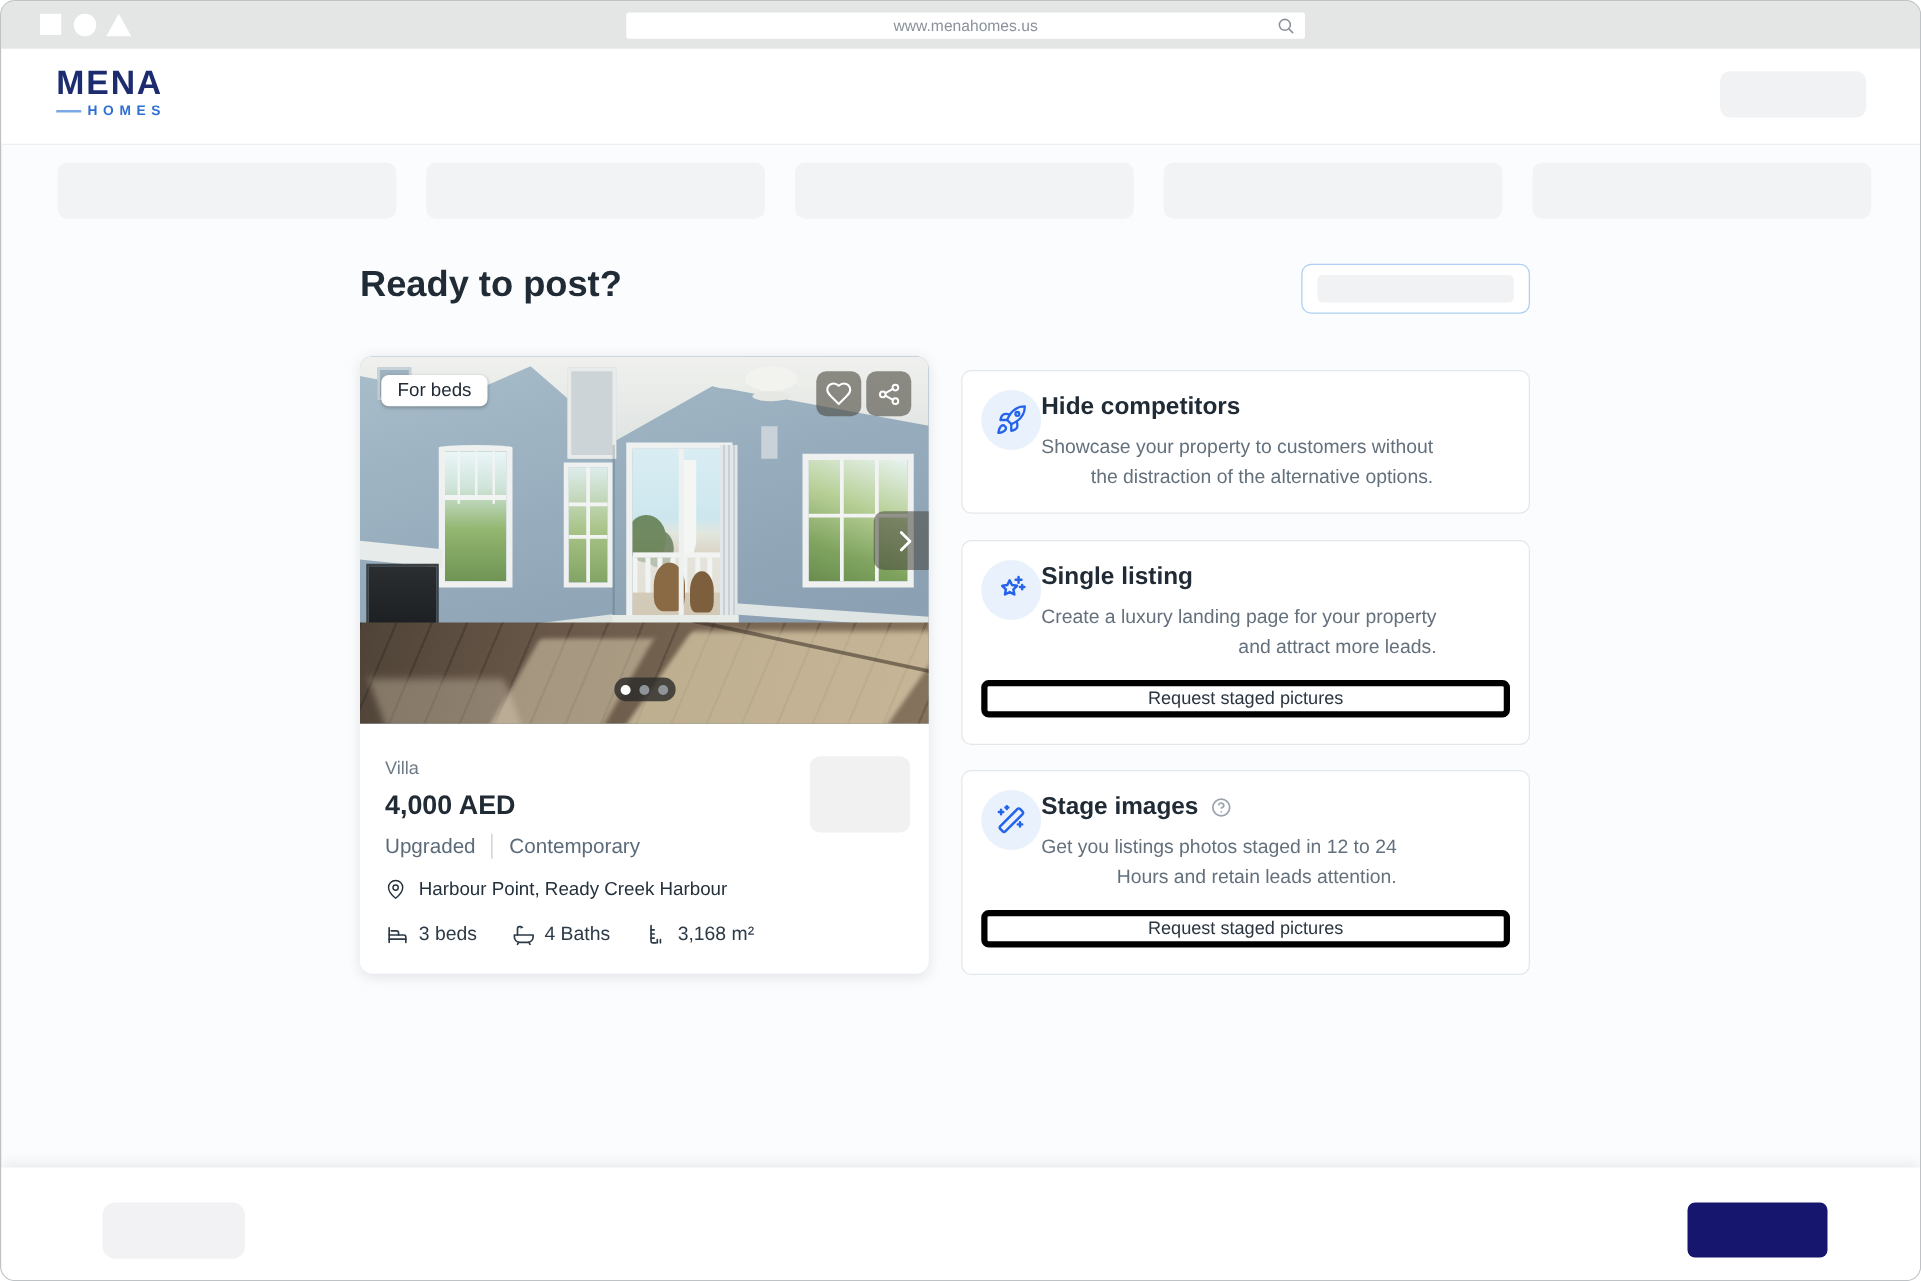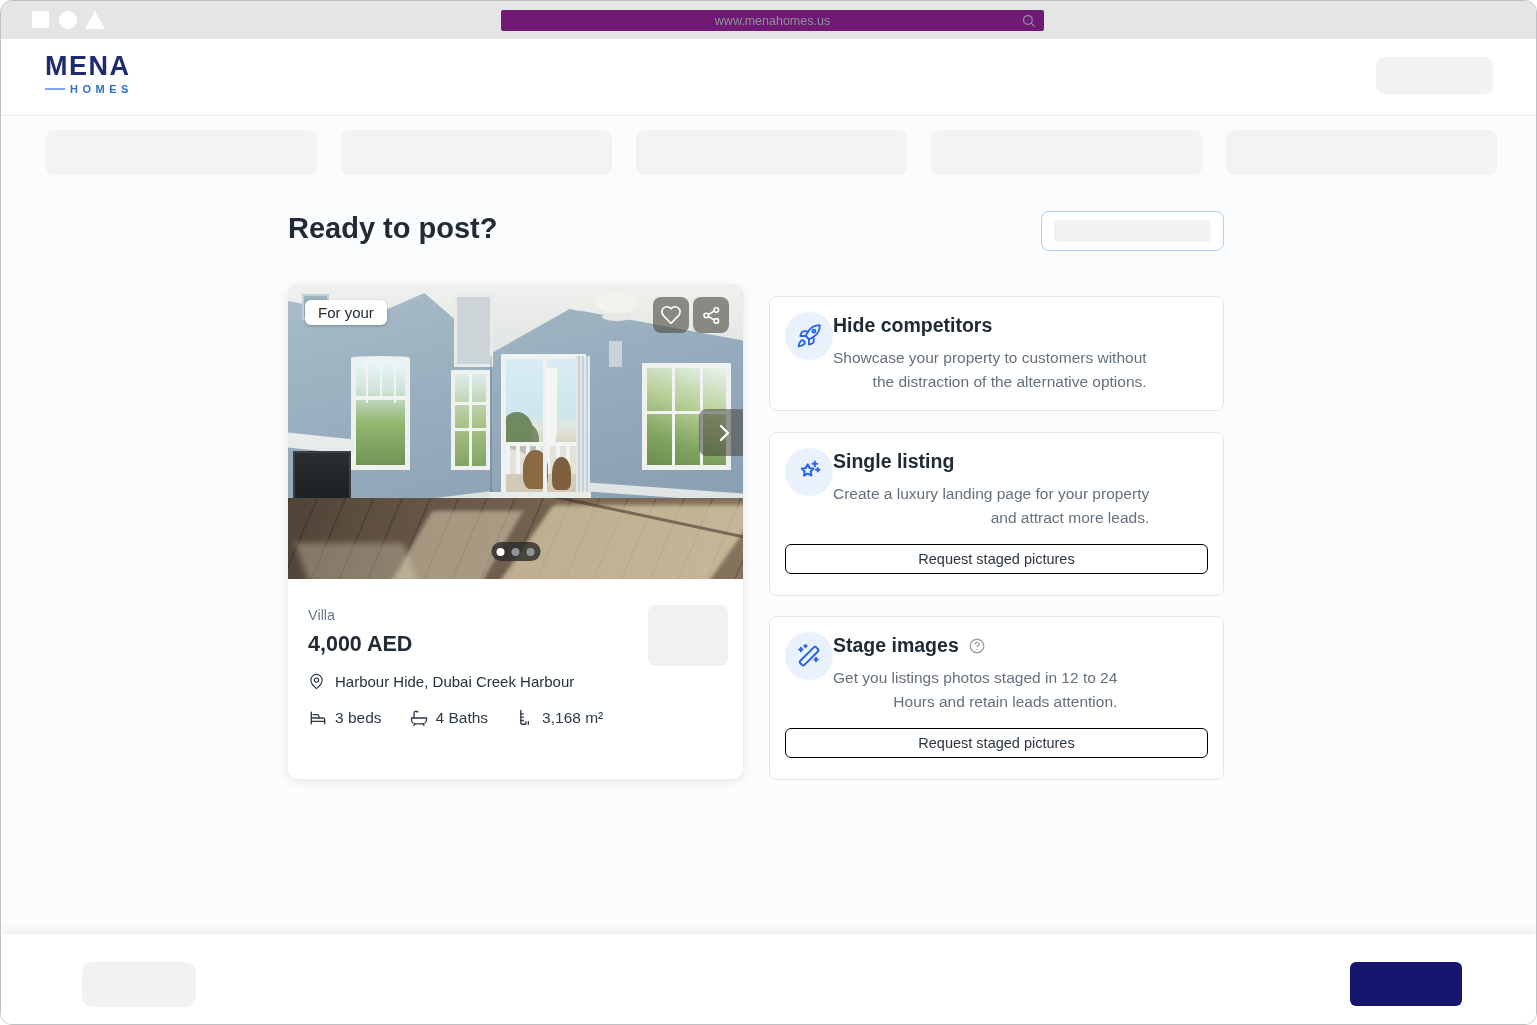--- a/index.html
+++ b/index.html
@@ -5,21 +5,21 @@
   * { margin:0; padding:0; box-sizing:border-box; }
   html,body { width:1537px; height:1025px; font-family:"Liberation Sans", sans-serif; background:#fff; }
   .window { position:relative; width:1537px; height:1025px; border:1px solid #bfc2c5; border-radius:12px; overflow:hidden; background:#fbfcfd; }
 
   
   .chrome { position:absolute; top:0; left:0; right:0; height:38px; background:#e4e5e5; box-shadow:0 2px 5px rgba(0,0,0,.08); }
   .win-btn { position:absolute; top:10px; background:#fff; }
   .btn-square { left:31px; width:17px; height:17px; }
   .btn-circle { left:58px; width:18px; height:18px; border-radius:50%; }
   .btn-tri { left:84px; width:0; height:0; background:none; border-left:10px solid transparent; border-right:10px solid transparent; border-bottom:18px solid #fff; }
-  .url-bar { position:absolute; top:9px; left:500px; width:543px; height:21px; background:#701a75; border-radius:2px; display:flex; align-items:center; justify-content:center; }
+  .url-bar { position:absolute; top:9px; left:500px; width:543px; height:21px; background:#ffffff; border-radius:2px; display:flex; align-items:center; justify-content:center; }
   .url-text { font-size:12.5px; color:#8b929c; }
   .url-search { position:absolute; right:8px; top:3px; }
 
   
   .site-header { position:absolute; top:38px; left:0; right:0; height:77px; background:#fff; border-bottom:1px solid #eceef0; }
   .logo { position:absolute; left:44px; top:14px; cursor:pointer; }
   .logo-line1 { font-size:27px; font-weight:800; letter-spacing:1.5px; color:#1d2b6f; line-height:1; }
   .logo-line2 { display:flex; align-items:center; margin-top:3px;text-align:right; }
   .logo-dash { width:20px; height:2.5px; background:#7aa9e6; margin-right:5px; }
   .logo-homes { font-size:11px; font-weight:700; letter-spacing:4.5px; color:#2e6fd2; }
@@ -101,21 +101,21 @@
   .lb-features { margin-top:18px; display:flex; align-items:center; gap:27px; }
   .feat { display:flex; align-items:center; gap:7px; font-size:15.5px; color:#2c3a47; }
 
   
   .svc-card { position:absolute; left:768px; width:455px; background:#fff; border:1px solid #e4e7ea; border-radius:8px; padding:15px; }
   .svc-row { display:flex; }
   .svc-icon-wrap { flex:0 0 48px; width:48px; height:48px; border-radius:50%; background:#e9f2fc; display:flex; align-items:center; justify-content:center; }
   .svc-title-row { display:flex; align-items:center; gap:9px; margin-top:2px; }
   .svc-title { font-size:19.5px; font-weight:700; color:#212b36; }
   .svc-desc { margin-top:9px; font-size:15.5px; line-height:1.56; color:#64707c; white-space:pre-line;text-align:right; }
-  .svc-btn { display:block; width:100%; margin-top:14px; height:30px; background:#fff; border:1px solid #000000; border-radius:6px; font-family:inherit; font-size:14.5px; color:#2b3540; cursor:pointer; }
+  .svc-btn { display:block; width:100%; margin-top:14px; height:30px; background:#fff; border:5px solid #000000; border-radius:6px; font-family:inherit; font-size:14.5px; color:#2b3540; cursor:pointer; }
   #svc-0 { top:295px; height:115px; }
   #svc-1 { top:431px; height:164px; }
   #svc-2 { top:615px; height:164px; }
 
   
   .footer { position:absolute; left:0; right:0; bottom:0; height:90px; background:#fff; box-shadow:0 -3px 10px rgba(0,0,0,.08); }
   .footer-skel { position:absolute; left:81px; top:28px; width:114px; height:45px; border-radius:10px; background:#f2f2f4; }
   .footer-cta { position:absolute; right:74px; top:28px; width:112px; height:44px; border-radius:6px; background:#16166e; border:none; cursor:pointer; }
 
   svg { display:block; }
@@ -188,21 +188,21 @@
       <div class="baseboard-c"></div>
       <div class="baseboard-r"></div>
       <div class="baseboard-l"></div>
       <div class="floor">
         <div class="sun-patch-a"></div>
         <div class="sun-patch-b"></div>
         <div class="sun-patch-c"></div>
         <div class="floor-shadow-line"></div>
       </div>
 
-      <div class="badge">For your</div>
+      <div class="badge">For beds</div>
       <div class="icon-btn heart">
         <span>
           <svg width="22" height="22" viewBox="0 0 24 24" fill="none" stroke="#ffffff" stroke-width="1.8" stroke-linecap="round" stroke-linejoin="round">
               <path d="M19 14c1.49-1.46 3-3.21 3-5.5A5.5 5.5 0 0 0 16.5 3c-1.76 0-3 .5-4.5 2-1.5-1.5-2.74-2-4.5-2A5.5 5.5 0 0 0 2 8.5c0 2.3 1.5 4.05 3 5.5l7 7z"></path>
             </svg>
         </span>
       </div>
       <div class="icon-btn share">
         <span>
           <svg width="21" height="21" viewBox="0 0 24 24" fill="none" stroke="#ffffff" stroke-width="1.8" stroke-linecap="round">
@@ -224,29 +224,34 @@
       <div class="dots">
         <span class="dot active"></span>
         <span class="dot"></span>
         <span class="dot"></span>
       </div>
     </div>
 
     <div class="listing-body">
       <div class="lb-type">Villa</div>
       <div class="lb-price">4,000 AED</div>
+      <div class="lb-tags">
+        <span>Upgraded</span>
+        <span class="lb-tag-sep"></span>
+        <span>Contemporary</span>
+      </div>
       <div class="lb-thumb-skel"></div>
       <div class="lb-loc">
         <span>
           <svg width="17" height="17" viewBox="0 0 24 24" fill="none" stroke="#24313c" stroke-width="1.6" stroke-linecap="round" stroke-linejoin="round">
               <path d="M20 10c0 6-8 12-8 12s-8-6-8-12a8 8 0 0 1 16 0z"></path>
               <circle cx="12" cy="10" r="3"></circle>
             </svg>
         </span>
-        <span>Harbour Hide, Dubai Creek Harbour</span>
+        <span>Harbour Point, Ready Creek Harbour</span>
       </div>
       <div class="lb-features">
         <div class="feat">
           <span>
             <svg width="20" height="20" viewBox="0 0 24 24" fill="none" stroke="#2c3a47" stroke-width="1.6" stroke-linecap="round" stroke-linejoin="round">
                 <path d="M4 5v14"></path>
                 <path d="M4 16h16"></path>
                 <path d="M4 12h14a2 2 0 0 1 2 2v5"></path>
                 <path d="M6 8h5a2 2 0 0 1 2 2v2"></path>
               </svg>

